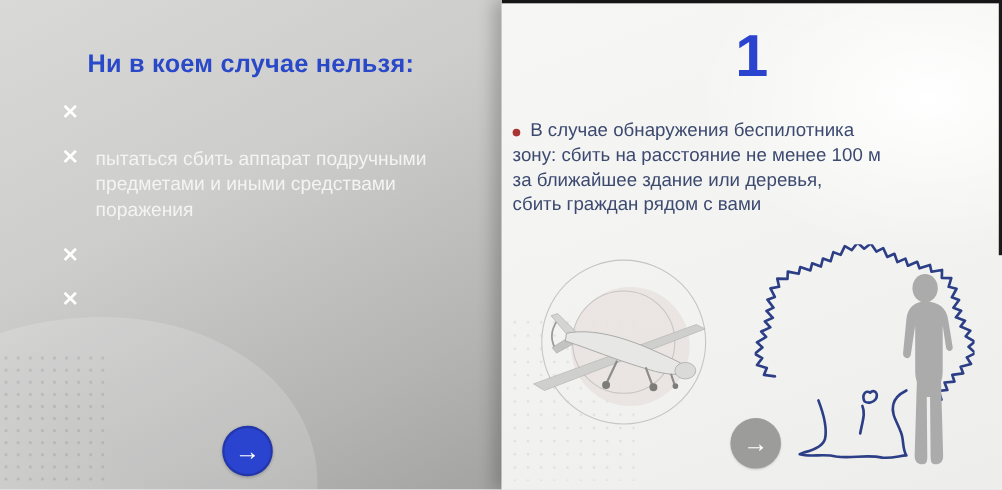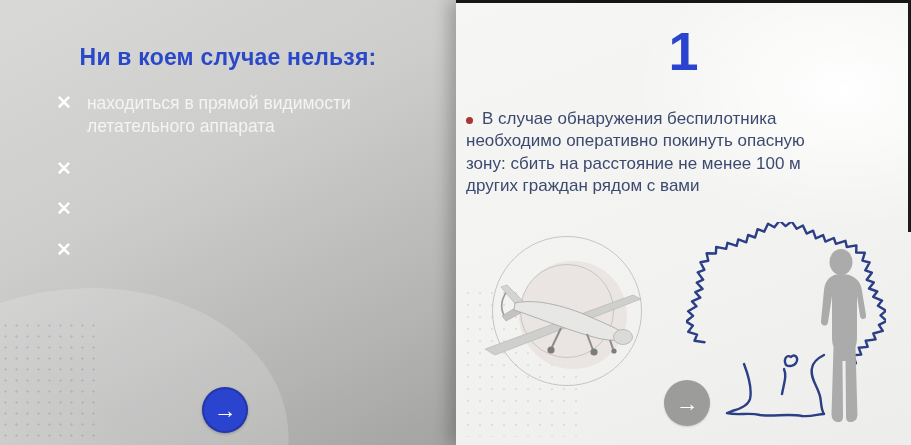--- a/index.html
+++ b/index.html
@@ -102,24 +102,24 @@
 
   <section class="left-panel">
     <div class="left-blob"></div>
     <div class="dots-left"></div>
 
     <h1 class="left-title">Ни в коем случае нельзя:</h1>
 
     <ul class="dont-list">
       <li>
         <span class="x-mark">✕</span>
-        <span class="dont-text">находиться в прямой видимости летательного аппарата</span>
       </li>
       <li>
         <span class="x-mark">✕</span>
+        <span class="dont-text">пытаться сбить аппарат подручными предметами и иными средствами поражения</span>
       </li>
       <li>
         <span class="x-mark">✕</span>
       </li>
       <li>
         <span class="x-mark">✕</span>
       </li>
     </ul>
 
     <button class="circle-btn btn-blue">
@@ -129,23 +129,23 @@
 
   <section class="right-panel">
     <div class="photo-edge-top"></div>
     <div class="photo-edge-right"></div>
     <div class="dots-right"></div>
 
     <div class="step-number">1</div>
 
     <div class="warn-paragraph">
       <div><span class="red-dot"></span><span>В случае обнаружения беспилотника</span></div>
-      <div>необходимо оперативно покинуть опасную</div>
       <div>зону: сбить на расстояние не менее 100 м</div>
-      <div>других граждан рядом с вами</div>
+      <div>за ближайшее здание или деревья,</div>
+      <div>сбить граждан рядом с вами</div>
     </div>
 
     <div class="ring ring-outer"></div>
     <div class="drone-blob"></div>
     <div class="ring ring-inner"></div>
 
     <svg class="drone-svg" viewBox="0 0 166 84" aria-hidden="true">
       <polygon points="2,66 150,12 158,16 12,72" fill="#cfcfce" stroke="#b2b2b1" stroke-width="0.6"></polygon>
       <path d="M24,8 C17,18 17,28 24,37" fill="none" stroke="#9a9a99" stroke-width="1.6"></path>
       <polygon points="34,23 18,4 24,2 41,19" fill="#d4d4d3" stroke="#aeaead" stroke-width="0.6"></polygon>

